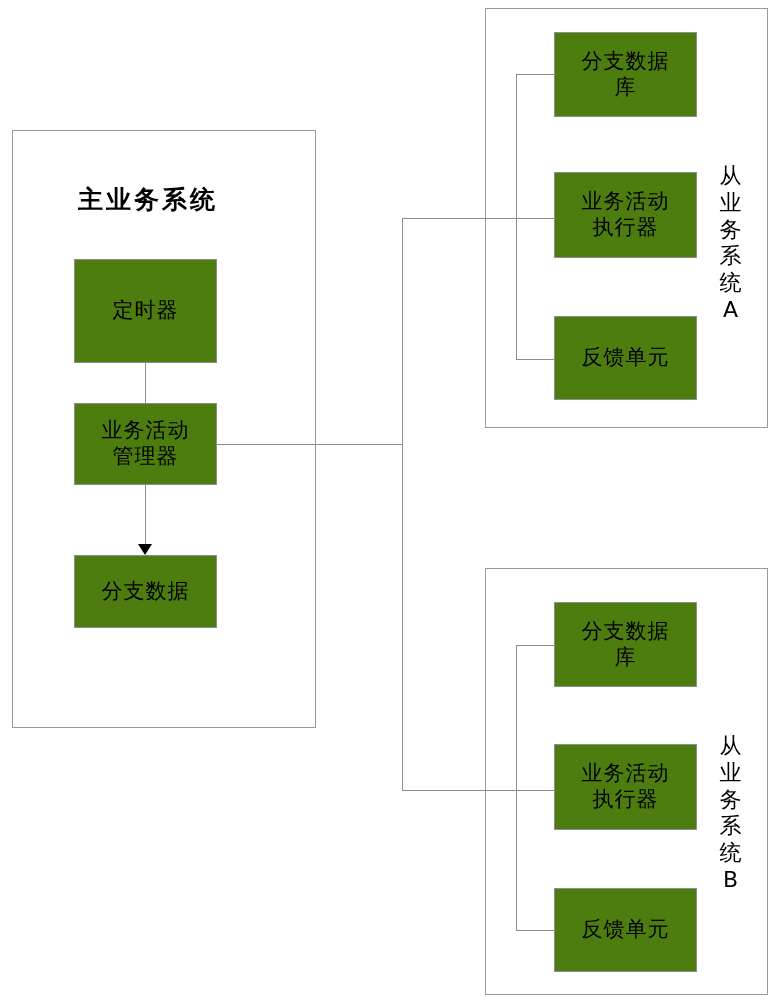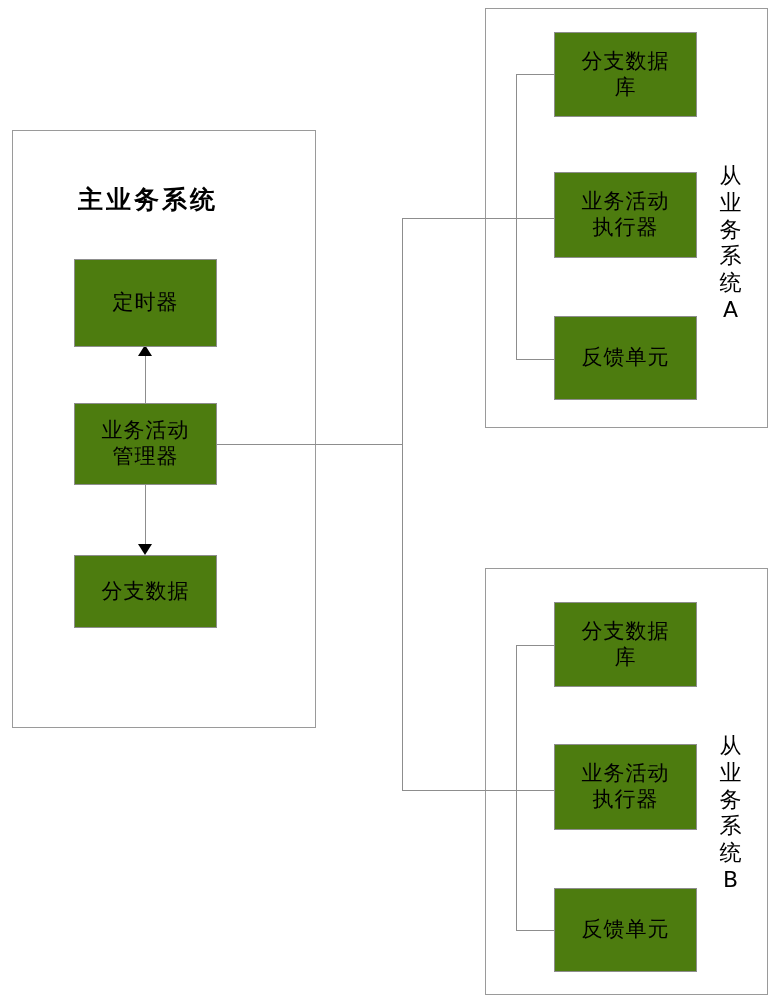--- a/index.html
+++ b/index.html
@@ -96,21 +96,21 @@
 </style>
 </head>
 <body>
 
 <div id="canvas">
 
   <div class="sys-box" style="left:12px; top:130px; width:304px; height:598px;"></div>
 
   <div class="sys-title" style="left:78px; top:183px;">主业务系统</div>
 
-  <div class="comp-box" style="left:74px; top:259px; width:143px; height:88px;">
+  <div class="comp-box" style="left:74px; top:259px; width:143px; height:104px;">
     <span>定时器</span>
   </div>
 
   <div class="comp-box" style="left:74px; top:403px; width:143px; height:82px;">
     <span>业务活动
 管理器</span>
   </div>
 
   <div class="comp-box" style="left:74px; top:555px; width:143px; height:73px;">
     <span>分支数据</span>

